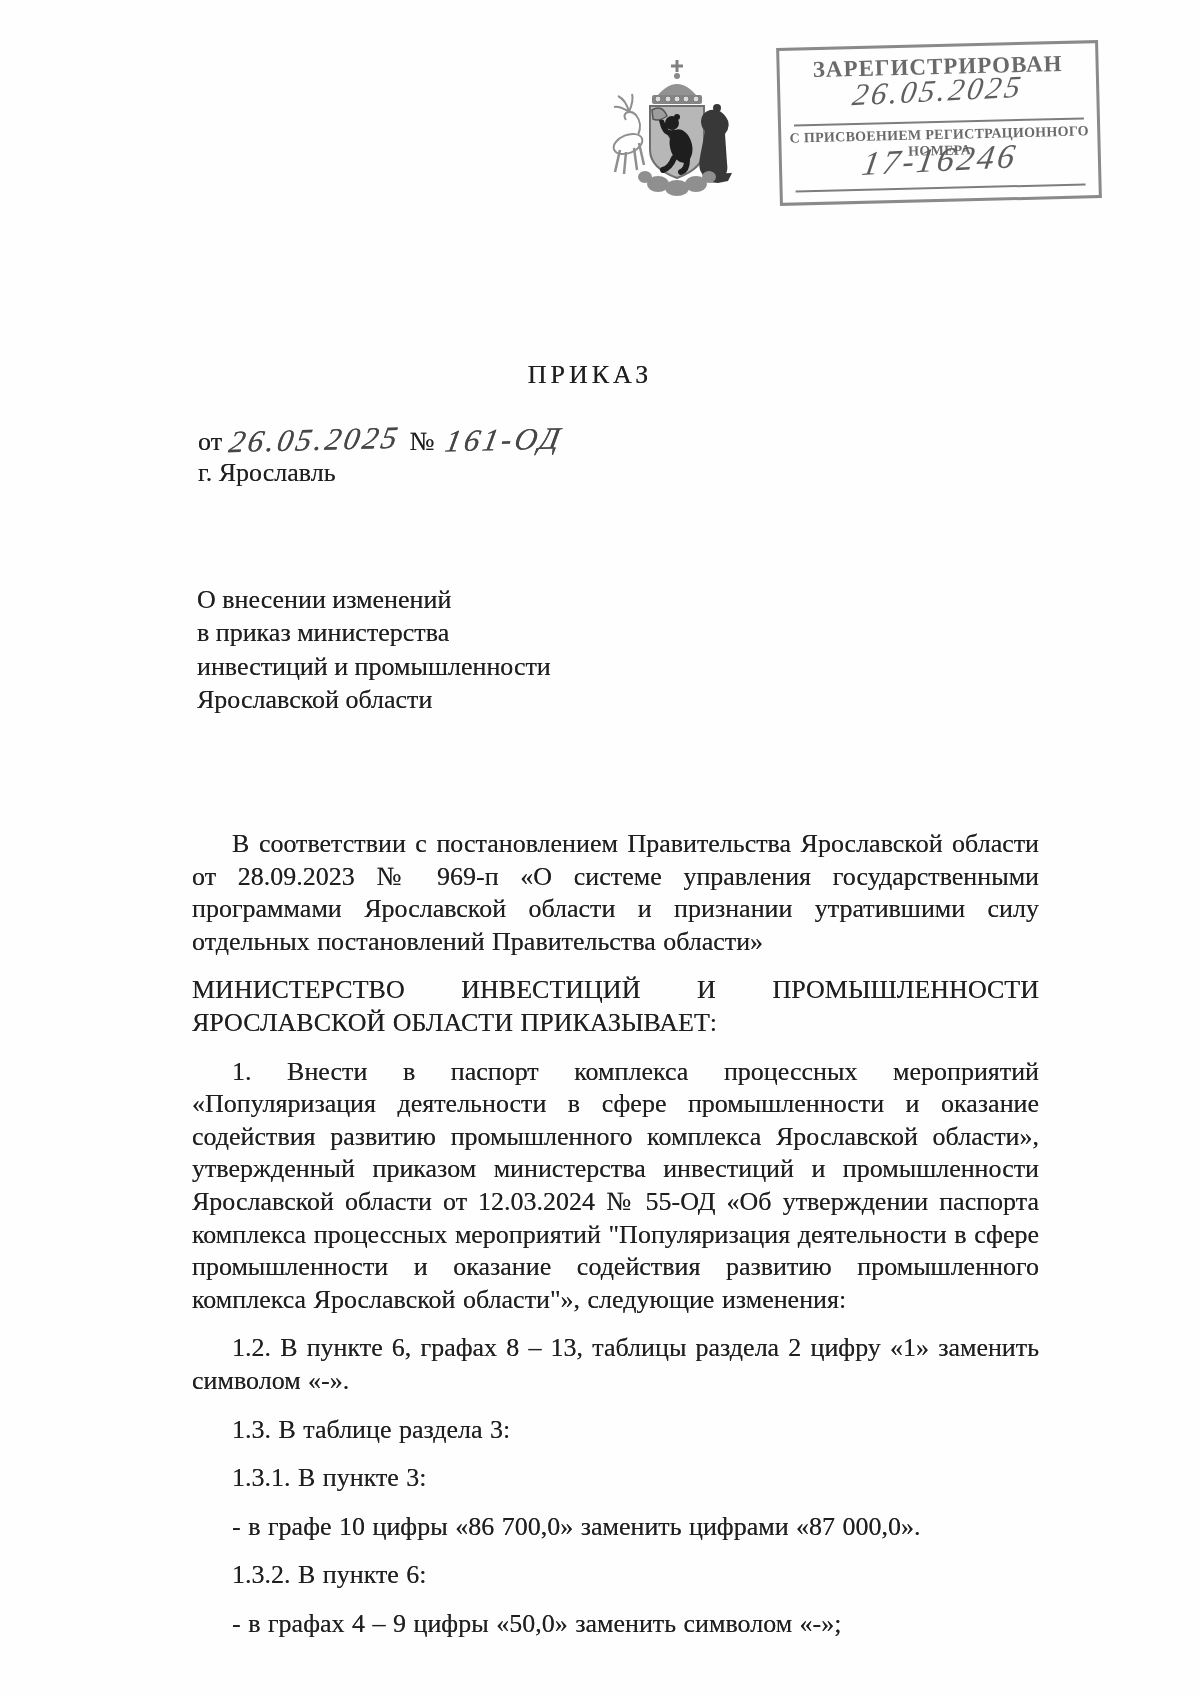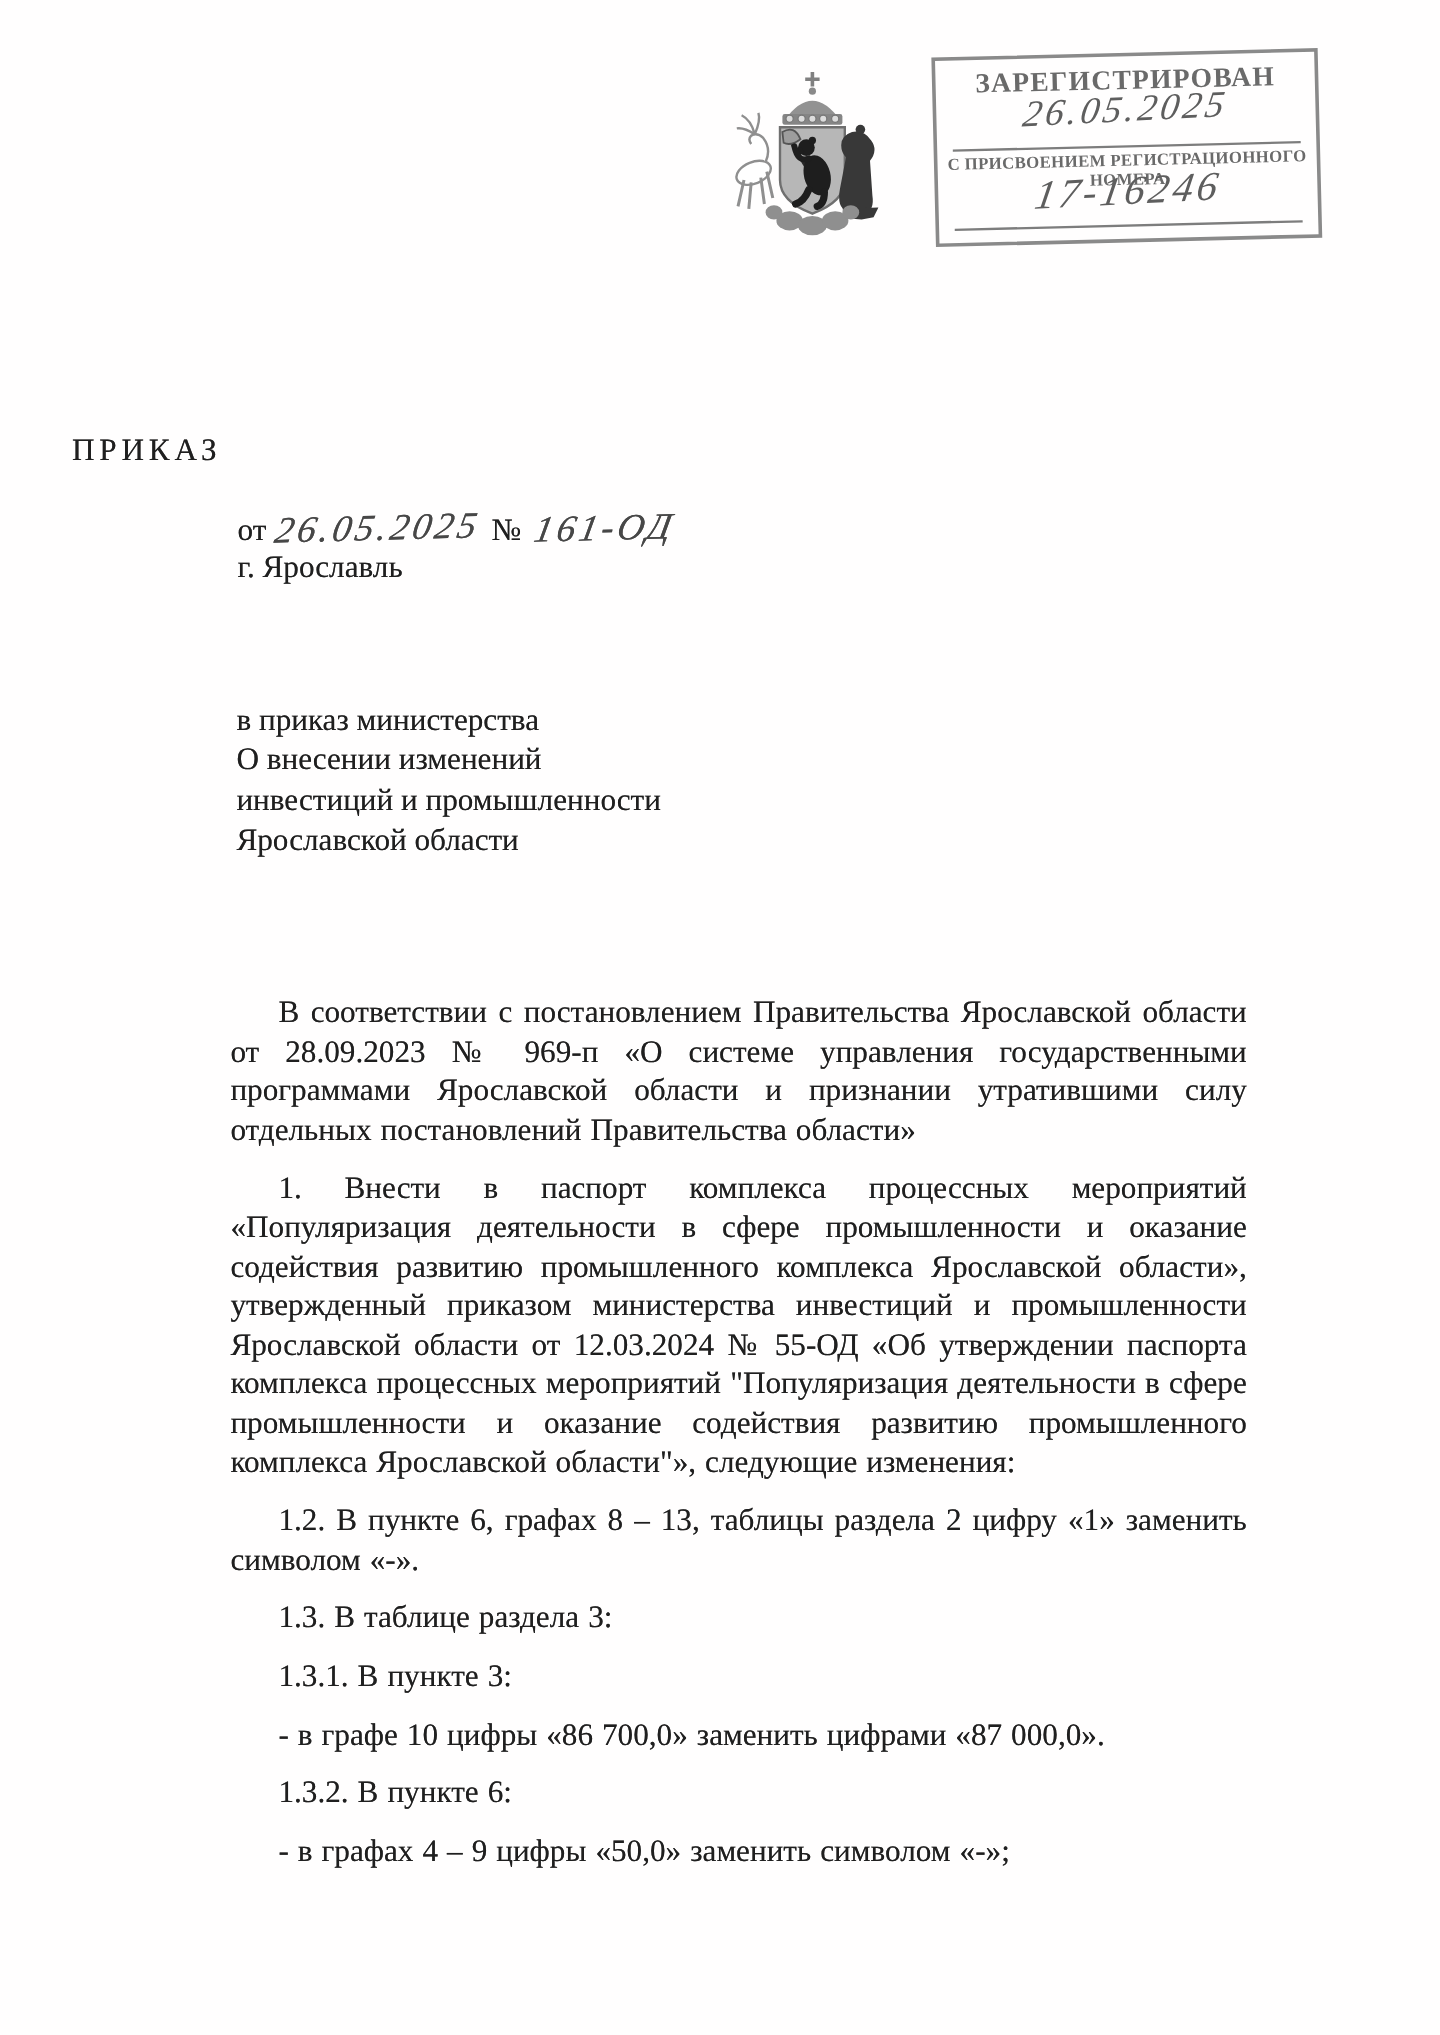--- a/index.html
+++ b/index.html
@@ -32,21 +32,21 @@
     transform:skewX(-12deg) rotate(-1.5deg);color:#5e5e5e;
   }
   .hw-dark{color:#474747;}
 
   
   .ministry{
     position:absolute;left:60px;right:80px;top:228px;text-align:center;
     font-weight:bold;font-size:24px;line-height:31px;letter-spacing:0.5px;
   }
   .doc-type{
-    position:absolute;left:60px;right:80px;top:360px;text-align:left;
+    position:absolute;left:60px;right:80px;top:360px;text-align:center;
     font-size:26px;letter-spacing:4px;
   }
 
   .date-line{position:absolute;left:198px;top:422px;font-size:26px;}
   .date-line .hw{font-size:31px;margin:0 10px 0 8px;}
   .date-line .hw + .num-sign{margin-right:4px;}
   .city{position:absolute;left:198px;top:458px;font-size:26px;}
 
   .subject{position:absolute;left:197px;top:583px;font-size:26px;line-height:33.4px;}
 
@@ -123,28 +123,29 @@
 
 
   <div class="doc-type ink">ПРИКАЗ</div>
 
   <div class="date-line ink">
     <span>от</span><span class="hw hw-dark">26.05.2025</span><span class="num-sign">№</span><span class="hw hw-dark">161-ОД</span>
   </div>
   <div class="city ink">г. Ярославль</div>
 
   <div class="subject ink">
+    <div>О внесении изменений</div>
     <div>в приказ министерства</div>
-    <div>О внесении изменений</div>
     <div>инвестиций и промышленности</div>
     <div>Ярославской области</div>
   </div>
 
   <div class="body-text ink">
     <p class="jp ind">В соответствии с постановлением Правительства Ярославской области от 28.09.2023 № 969-п «О системе управления государственными программами Ярославской области и признании утратившими силу отдельных постановлений Правительства области»</p>
+    <p class="jp">МИНИСТЕРСТВО ИНВЕСТИЦИЙ И ПРОМЫШЛЕННОСТИ ЯРОСЛАВСКОЙ ОБЛАСТИ ПРИКАЗЫВАЕТ:</p>
     <p class="jp ind">1. Внести в паспорт комплекса процессных мероприятий «Популяризация деятельности в сфере промышленности и оказание содействия развитию промышленного комплекса Ярославской области», утвержденный приказом министерства инвестиций и промышленности Ярославской области от 12.03.2024 № 55-ОД «Об утверждении паспорта комплекса процессных мероприятий "Популяризация деятельности в сфере промышленности и оказание содействия развитию промышленного комплекса Ярославской области"», следующие изменения:</p>
     <p class="jp ind">1.2. В пункте 6, графах 8 – 13, таблицы раздела 2 цифру «1» заменить символом «-».</p>
     <p class="jp ind">1.3. В таблице раздела 3:</p>
     <p class="jp ind">1.3.1. В пункте 3:</p>
     <p class="jp ind">- в графе 10 цифры «86 700,0» заменить цифрами «87 000,0».</p>
     <p class="jp ind">1.3.2. В пункте 6:</p>
     <p class="jp ind">- в графах 4 – 9 цифры «50,0» заменить символом «-»;</p>
   </div>
 
 </div>

